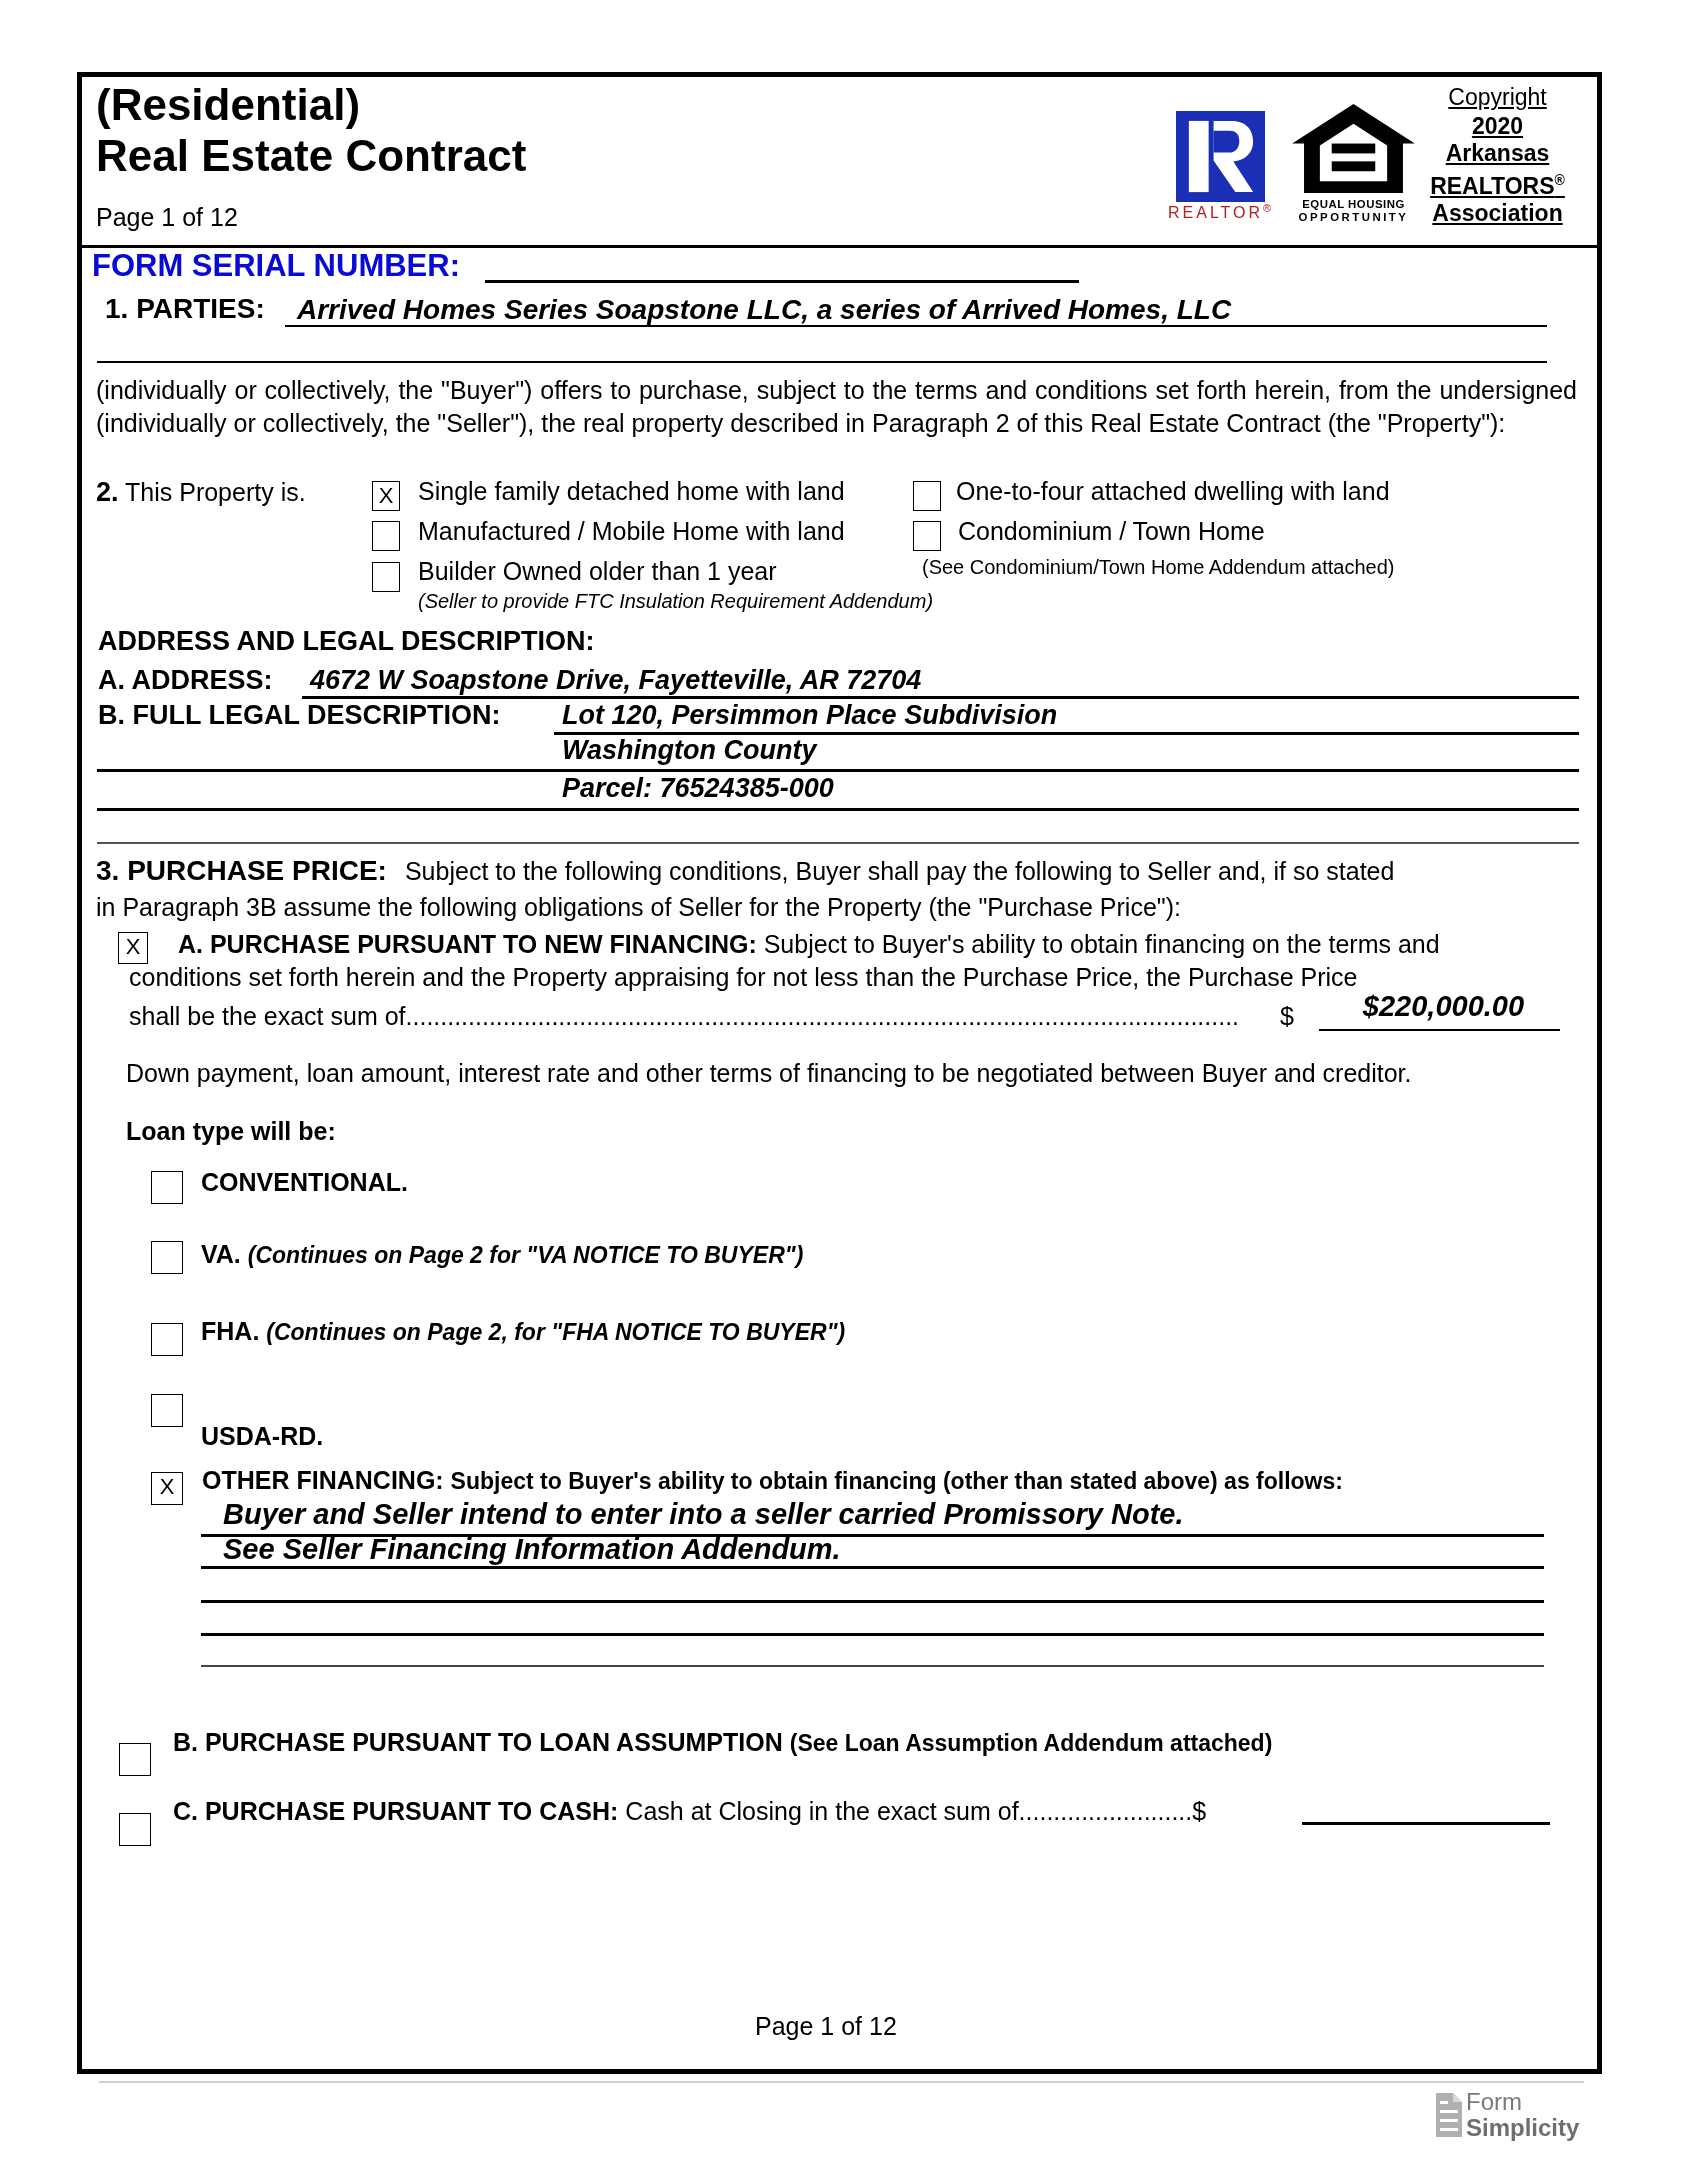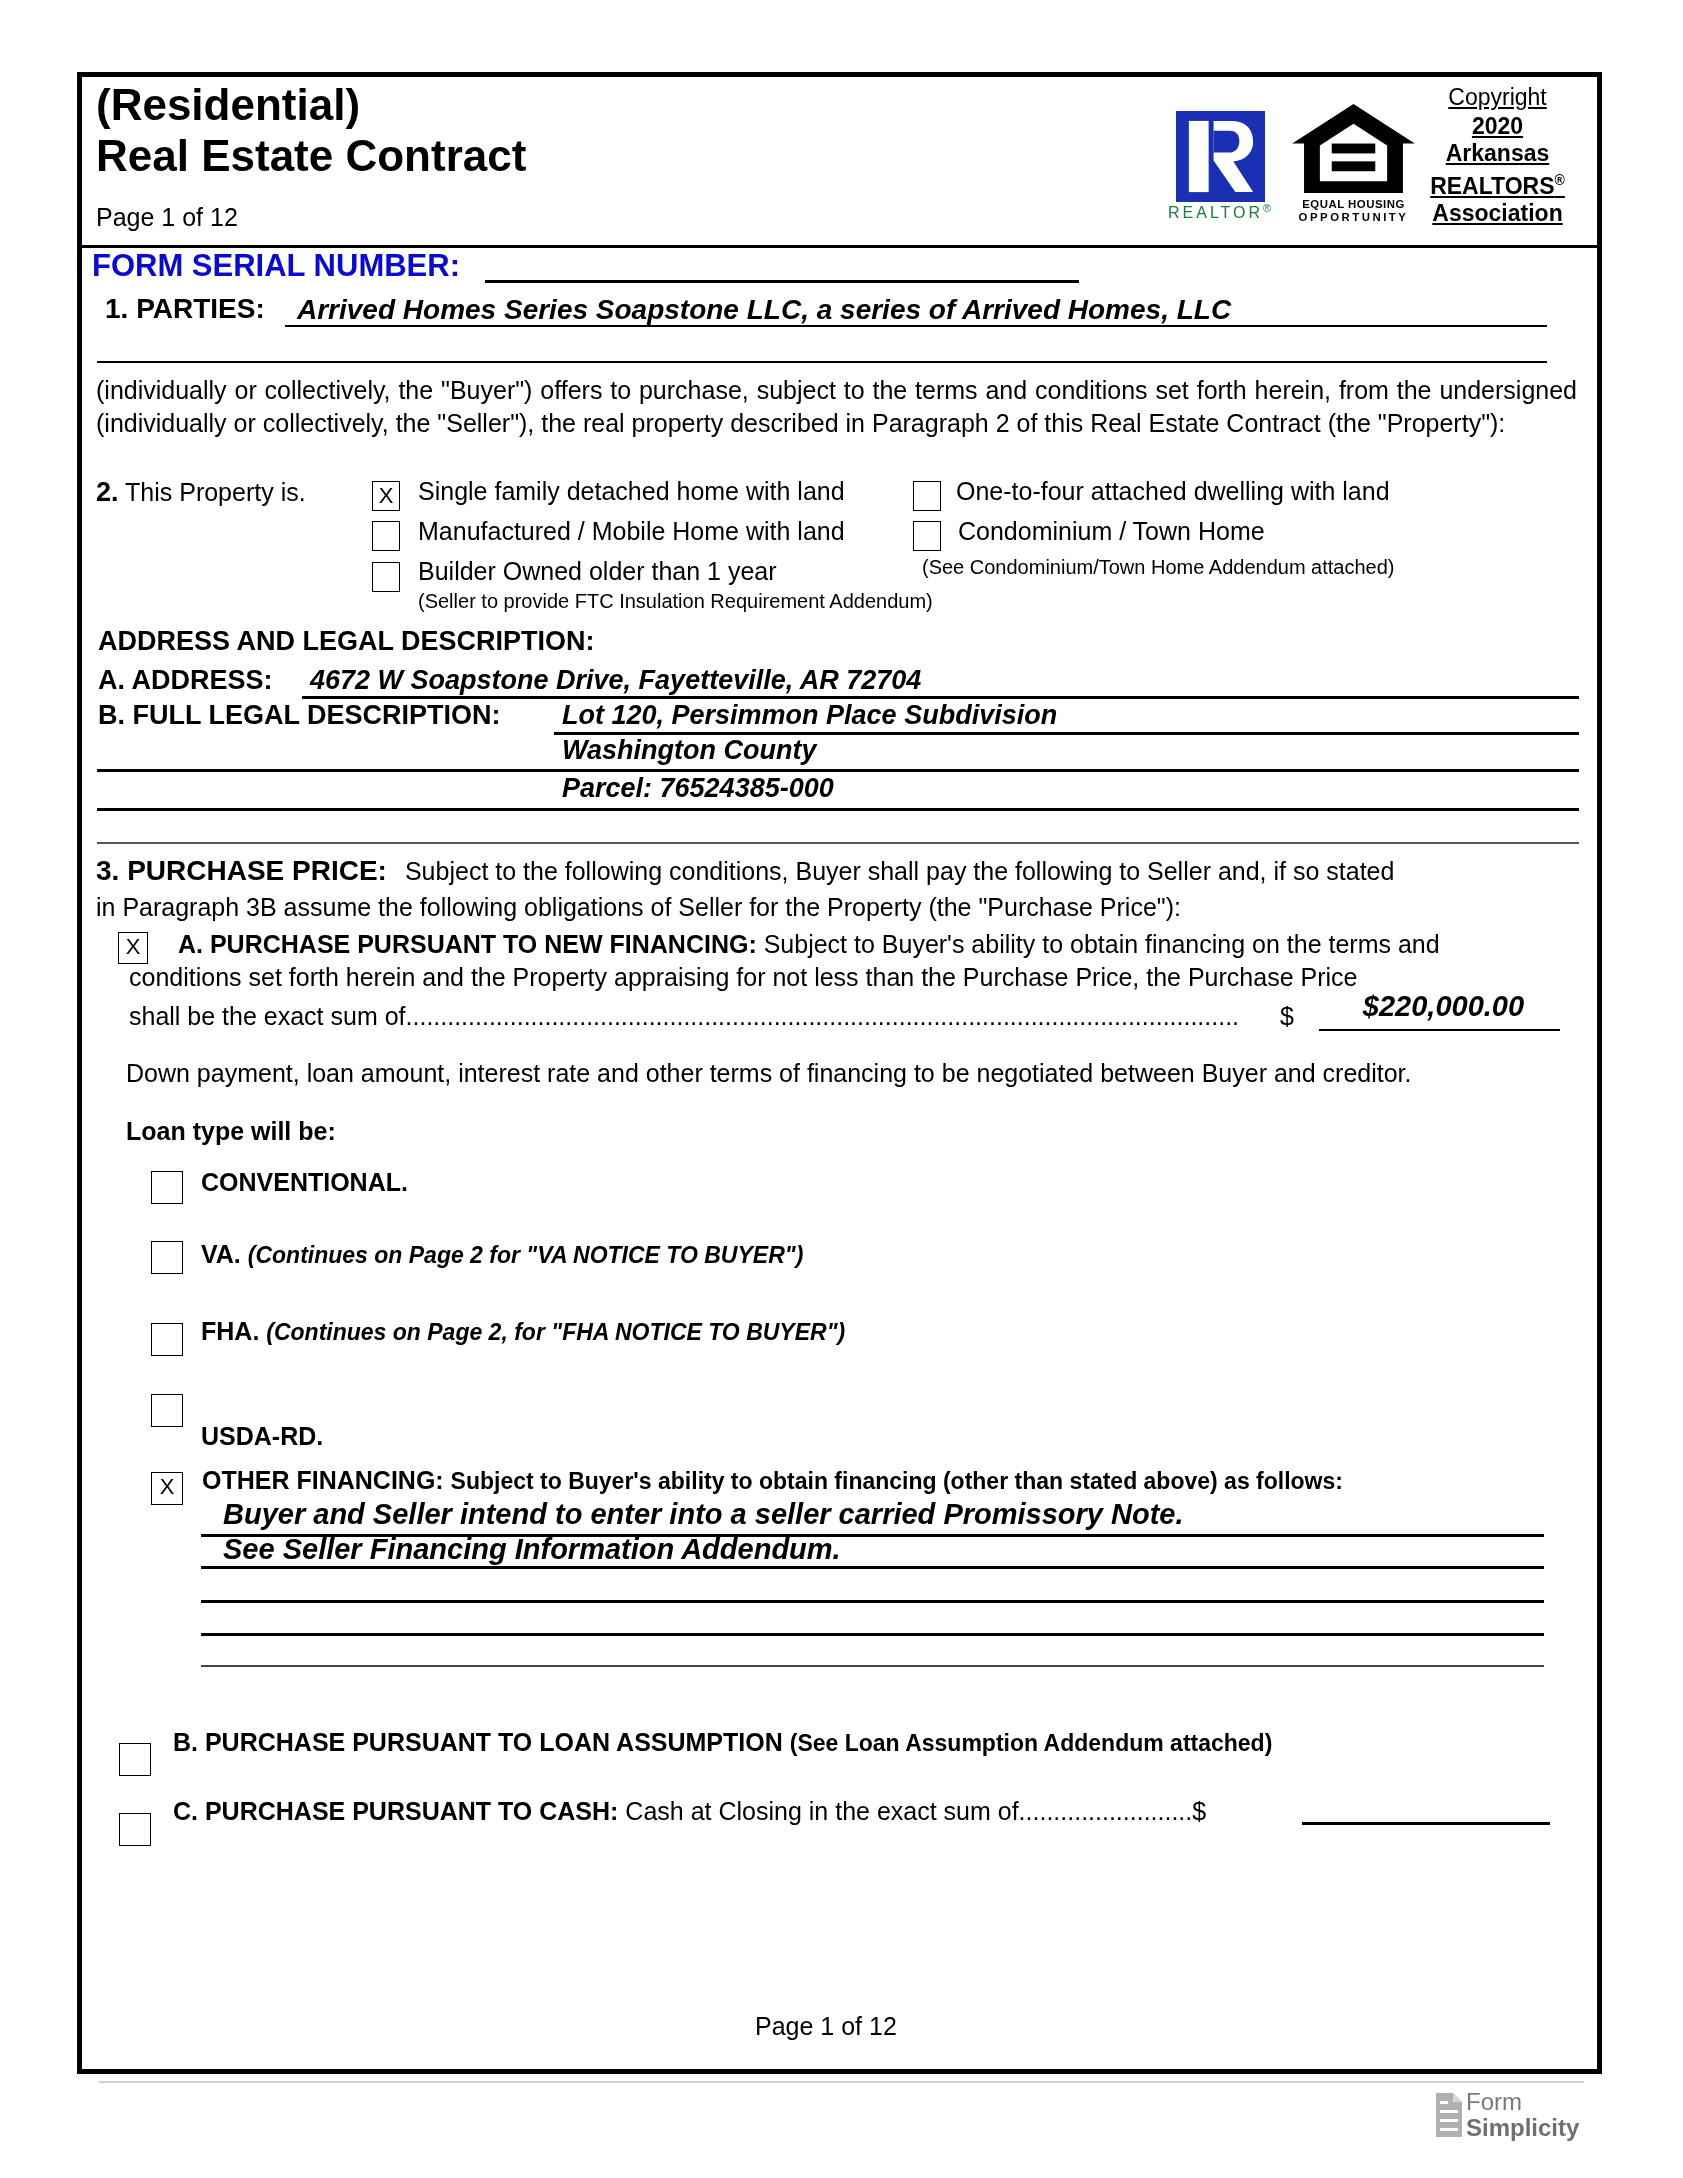--- a/index.html
+++ b/index.html
@@ -34,21 +34,21 @@
 </div>
 <div class="abs t-reg" style="left:96px; top:203px; font-size:25px;">Page 1 of 12</div>
 
 <div class="realtor-box">
   <svg width="89" height="91" viewBox="0 0 90 92">
     <rect x="13" y="10" width="20" height="72" fill="#fff"></rect>
     <path d="M38 10 H56 C72 10 78 20 78 31 C78 42 70 50 58 51 L78 82 H60 L38 50 Z" fill="#fff"></path>
     <path d="M38 20 H54 C62 20 64 25 64 31 C64 37 60 42 54 42 H38 Z" fill="#1b2fb5"></path>
   </svg>
 </div>
-<div class="abs" style="left:1168px; top:202px; font-size:16px; letter-spacing:3px; color:#15803d;">
+<div class="abs" style="left:1168px; top:202px; font-size:16px; letter-spacing:3px; color:#b91c1c;">
   <span>REALTOR</span><sup style="font-size:11px;">®</sup>
 </div>
 
 <div class="abs" style="left:1290px; top:102px;">
   <svg width="127" height="91" viewBox="0 0 128 92">
     <path d="M64 2 L126 42 L114 42 L114 92 L14 92 L14 42 L2 42 Z" fill="#000"></path>
     <path d="M64 22 L98 44 L98 80 L30 80 L30 44 Z" fill="#fff"></path>
     <rect x="42" y="42" width="44" height="10" fill="#000"></rect>
     <rect x="42" y="60" width="44" height="10" fill="#000"></rect>
   </svg>
@@ -92,21 +92,21 @@
 <div class="cb" style="left:372px; top:521px;"></div>
 <div class="abs" style="left:418px; top:517px; font-size:25px;">Manufactured / Mobile Home with land</div>
 
 <div class="cb" style="left:913px; top:521px;"></div>
 <div class="abs" style="left:958px; top:517px; font-size:25px;">Condominium / Town Home</div>
 
 <div class="cb" style="left:372px; top:562px;"></div>
 <div class="abs" style="left:418px; top:557px; font-size:25px;">Builder Owned older than 1 year</div>
 
 <div class="abs small" style="left:922px; top:556px;">(See Condominium/Town Home Addendum attached)</div>
-<div class="abs small" style="left:418px; top:590px;">(Seller to provide FTC Insulation Requirement Addendum)</div>
+<div class="abs small" style="left:418px; top:590px;font-style:italic;">(Seller to provide FTC Insulation Requirement Addendum)</div>
 
 <div class="abs t-bold" style="left:98px; top:626px; font-size:27px;text-align:right;">ADDRESS AND LEGAL DESCRIPTION:</div>
 
 <div class="abs t-bold" style="left:98px; top:665px; font-size:27px;">A. ADDRESS:</div>
 <div class="abs fill" style="left:310px; top:665px; font-size:27px;">4672 W Soapstone Drive, Fayetteville, AR 72704</div>
 <div class="uline" style="left:302px; top:696px; width:1277px; height:3px;"></div>
 
 <div class="abs t-bold" style="left:98px; top:700px; font-size:27px;">B. FULL LEGAL DESCRIPTION:</div>
 <div class="abs fill" style="left:562px; top:700px; font-size:27px;">Lot 120, Persimmon Place Subdivision</div>
 <div class="uline" style="left:554px; top:732px; width:1025px; height:3px;"></div>

